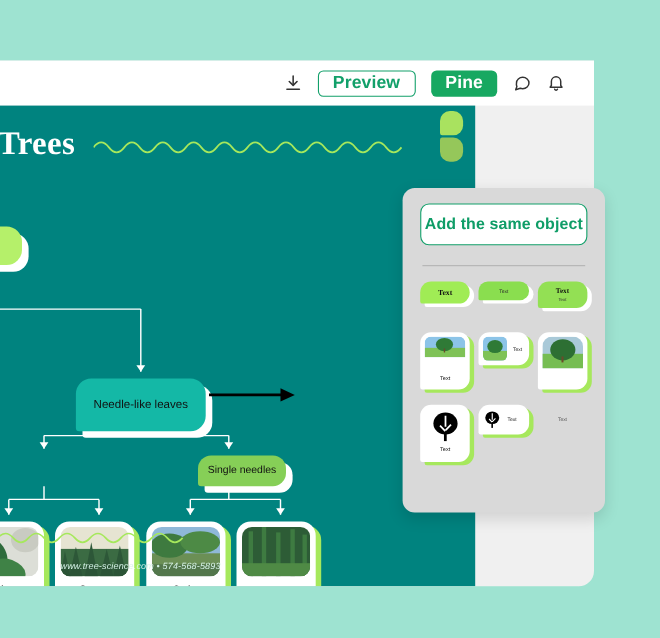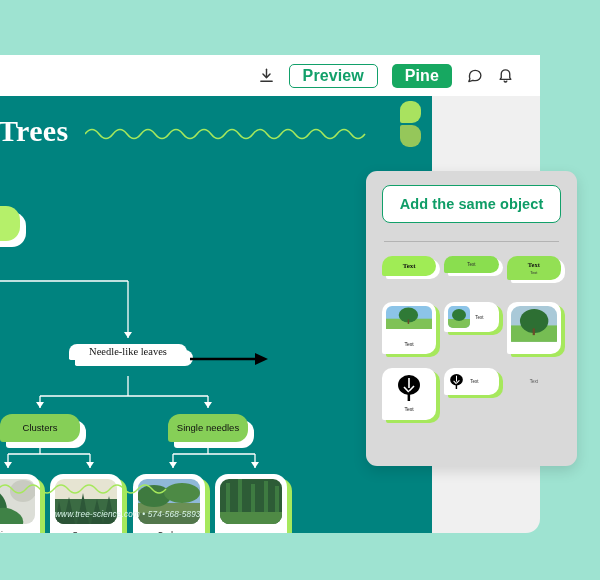--- a/index.html
+++ b/index.html
@@ -73,32 +73,31 @@
     line-height: 1.15;
   }
   #node-trees {
     left: 20px; top: 110px; width: 120px; height: 35px;
     border-radius: 14px 14px 14px 3px;
     font-family: "Liberation Serif", serif;
     font-weight: bold; font-size: 14px;
     background: #b5f06a;
   }
   #node-needle {
-    left: 189px; top: 248px; width: 118px; height: 16px;
+    left: 189px; top: 248px; width: 118px; height: 48px;
     border-radius: 14px 14px 14px 3px;
-    background: #ffffff;
-    font-family: Liberation Serif, serif;
+    background: #14b8a6;
   }
   .node-lvl3 {
     top: 318px; height: 28px; width: 80px;
     border-radius: 12px 12px 12px 3px;
     background: #86cf57; font-size: 9.5px;
   }
   #node-clusters { left: 120px; }
-  #node-single { left: 288px; }
+  #node-single { left: 300px; }
 
   
   #connectors { position: absolute; left: 0; top: 0; width: 552px; height: 437px; }
 
   
   .leaf-card {
     position: absolute; top: 378px;
     width: 72px; height: 73px;
     background: #ffffff;
     border-radius: 13px 13px 13px 3px;
@@ -135,21 +134,21 @@
   .logo-mark { width: 19px; height: 19px; position: relative; }
   .logo-petal { position: absolute; width: 8px; height: 8px; background: #a6e85c; }
   #brand-name { font-size: 9.5px; color: #ffffff; letter-spacing: 1px; }
 
   
   #panel-arrow { position: absolute; left: 310px; top: 252px; width: 80px; height: 22px; }
 
   
   #side-panel {
     position: absolute; left: 366px; top: 171px;
-    width: 211px; height: 295px;
+    width: 184px; height: 295px;
     background: #d9d9d9;
     border-radius: 11px;
     box-shadow: 0 5px 14px rgba(0,0,0,.13);
     padding: 14px 16px;
   }
   #add-object-button {
     height: 38px; background: #ffffff;
     border: 1.5px solid #12a06a; border-radius: 8px;
     display: flex; align-items: center; justify-content: center;
     color: #0f9d67; font-size: 14.5px; font-weight: bold;
@@ -273,21 +272,20 @@
         <path d="M210 372 l-4 -6 h8 z"></path>
         <path d="M293 372 l-4 -6 h8 z"></path>
         <path d="M375 372 l-4 -6 h8 z"></path>
         <path d="M18 372 l-4 -6 h8 z"></path>
       </g>
     </svg>
 
     <div class="node" id="node-trees">Trees</div>
     <div class="node" id="node-needle">Needle-like leaves</div>
 
-    <div class="node node-lvl3" id="node-clusters">Clusters</div>
     <div class="node node-lvl3" id="node-single">Single needles</div>
 
     <svg id="panel-arrow" viewBox="0 0 80 22">
       <path d="M0 11 H 66" stroke="#000" stroke-width="2.6" fill="none"></path>
       <path d="M78 11 l-13 -6 v12 z" fill="#000"></path>
     </svg>
 
     <div class="leaf-card" id="card-pine">
       <div class="leaf-thumb">
         <svg viewBox="0 0 62 45">

